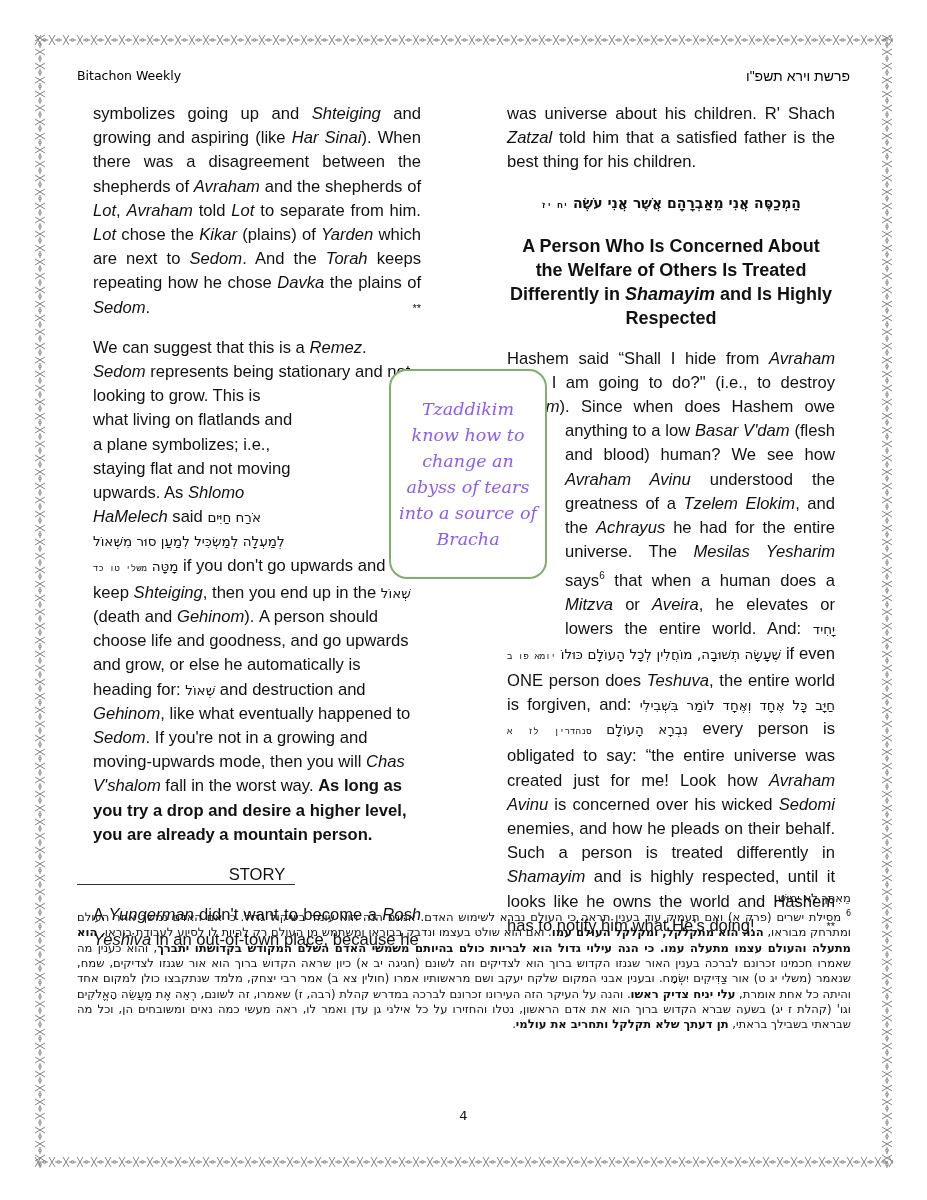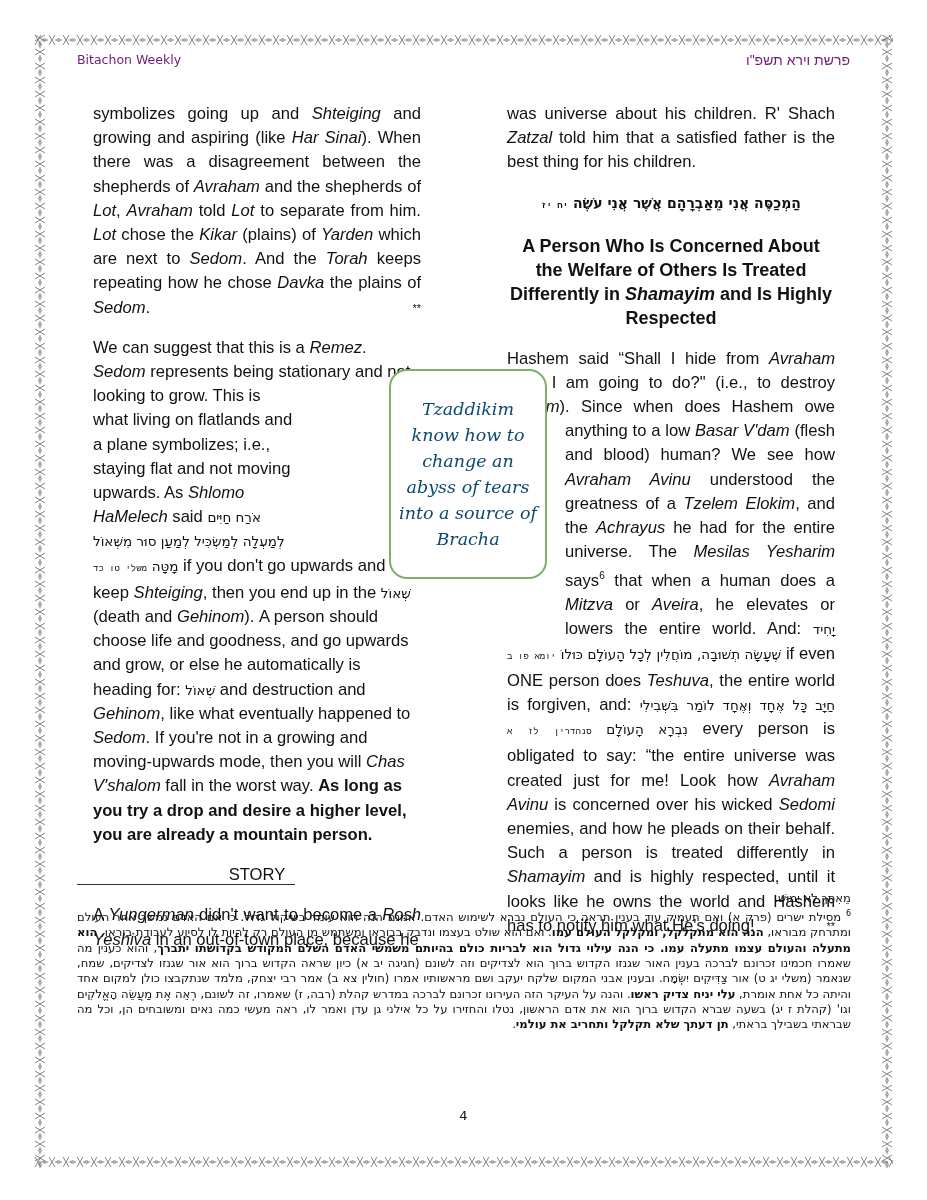--- a/index.html
+++ b/index.html
@@ -10,21 +10,21 @@
   }
   .border-strip { position:absolute; overflow:hidden; }
   .border-strip.top, .border-strip.bottom { left:0; right:0; height:12px; }
   .border-strip.top { top:0; }
   .border-strip.bottom { bottom:0; }
   .border-strip.left, .border-strip.right { top:0; bottom:0; width:12px; }
   .border-strip.left { left:0; }
   .border-strip.right { right:0; }
   .border-strip svg { display:block; width:100%; height:100%; }
 
-  .running-head { position:absolute; top:52px; font-size:13px; color:#701a75; }
+  .running-head { position:absolute; top:68px; font-size:13px; color:#000000; }
   .running-head.left { left:77px; font-family:"DejaVu Sans", sans-serif; font-size:12.5px; }
   .running-head.right { right:77px; direction:rtl; font-size:14px; }
 
   .col { position:absolute; top:86px; font-size:16.6px; line-height:24.2px; text-align:justify; }
   .col.left { left:77px; width:360px; }
   .col.right { left:491px; width:360px; }
   .col p { margin:16px; }
   .col i { font-style:italic; }
   .heb { font-family:"DejaVu Sans", sans-serif; font-size:13.5px; direction:rtl; unicode-bidi:embed; }
   .src { font-family:Liberation Mono, monospace; font-size:9px; }
@@ -33,21 +33,21 @@
   .heading-heb { text-align:center; font-weight:bold; font-family:"DejaVu Sans", sans-serif; font-size:14px; direction:rtl; }
   .heading { text-align:center; font-weight:bold; font-size:18px; line-height:24.2px; }
 
   .wrap-left { float:right; width:118px; height:192px; shape-outside:margin-box; margin-left:6px; }
   .wrap-right { float:left; width:54px; height:216px; margin-right:4px; }
 
   .pullquote {
     position:absolute; left:389px; top:369px; width:158px; height:210px;
     box-sizing:border-box; border:2px solid #7fb069; border-radius:18px; background:#fff;
     display:flex; align-items:center; justify-content:center; text-align:center;
-    font-family:"DejaVu Serif", serif; font-style:italic; font-size:17.5px; line-height:26px; color:#0c4a6e;
+    font-family:"DejaVu Serif", serif; font-style:italic; font-size:17.5px; line-height:26px; color:#8b5cf6;
     padding:4px 8px;
   }
 
   .fn-rule { position:absolute; left:77px; top:884px; width:218px; height:0; border-top:1px solid #333; }
   .footnotes {
     position:absolute; left:77px; top:891px; width:774px; direction:rtl; text-align:justify;
     font-family:"DejaVu Sans", sans-serif; font-size:11.6px; line-height:15.3px; color:#111;
   }
   .footnotes p { margin:0; }
   .footnotes sup { font-size:8px; }

